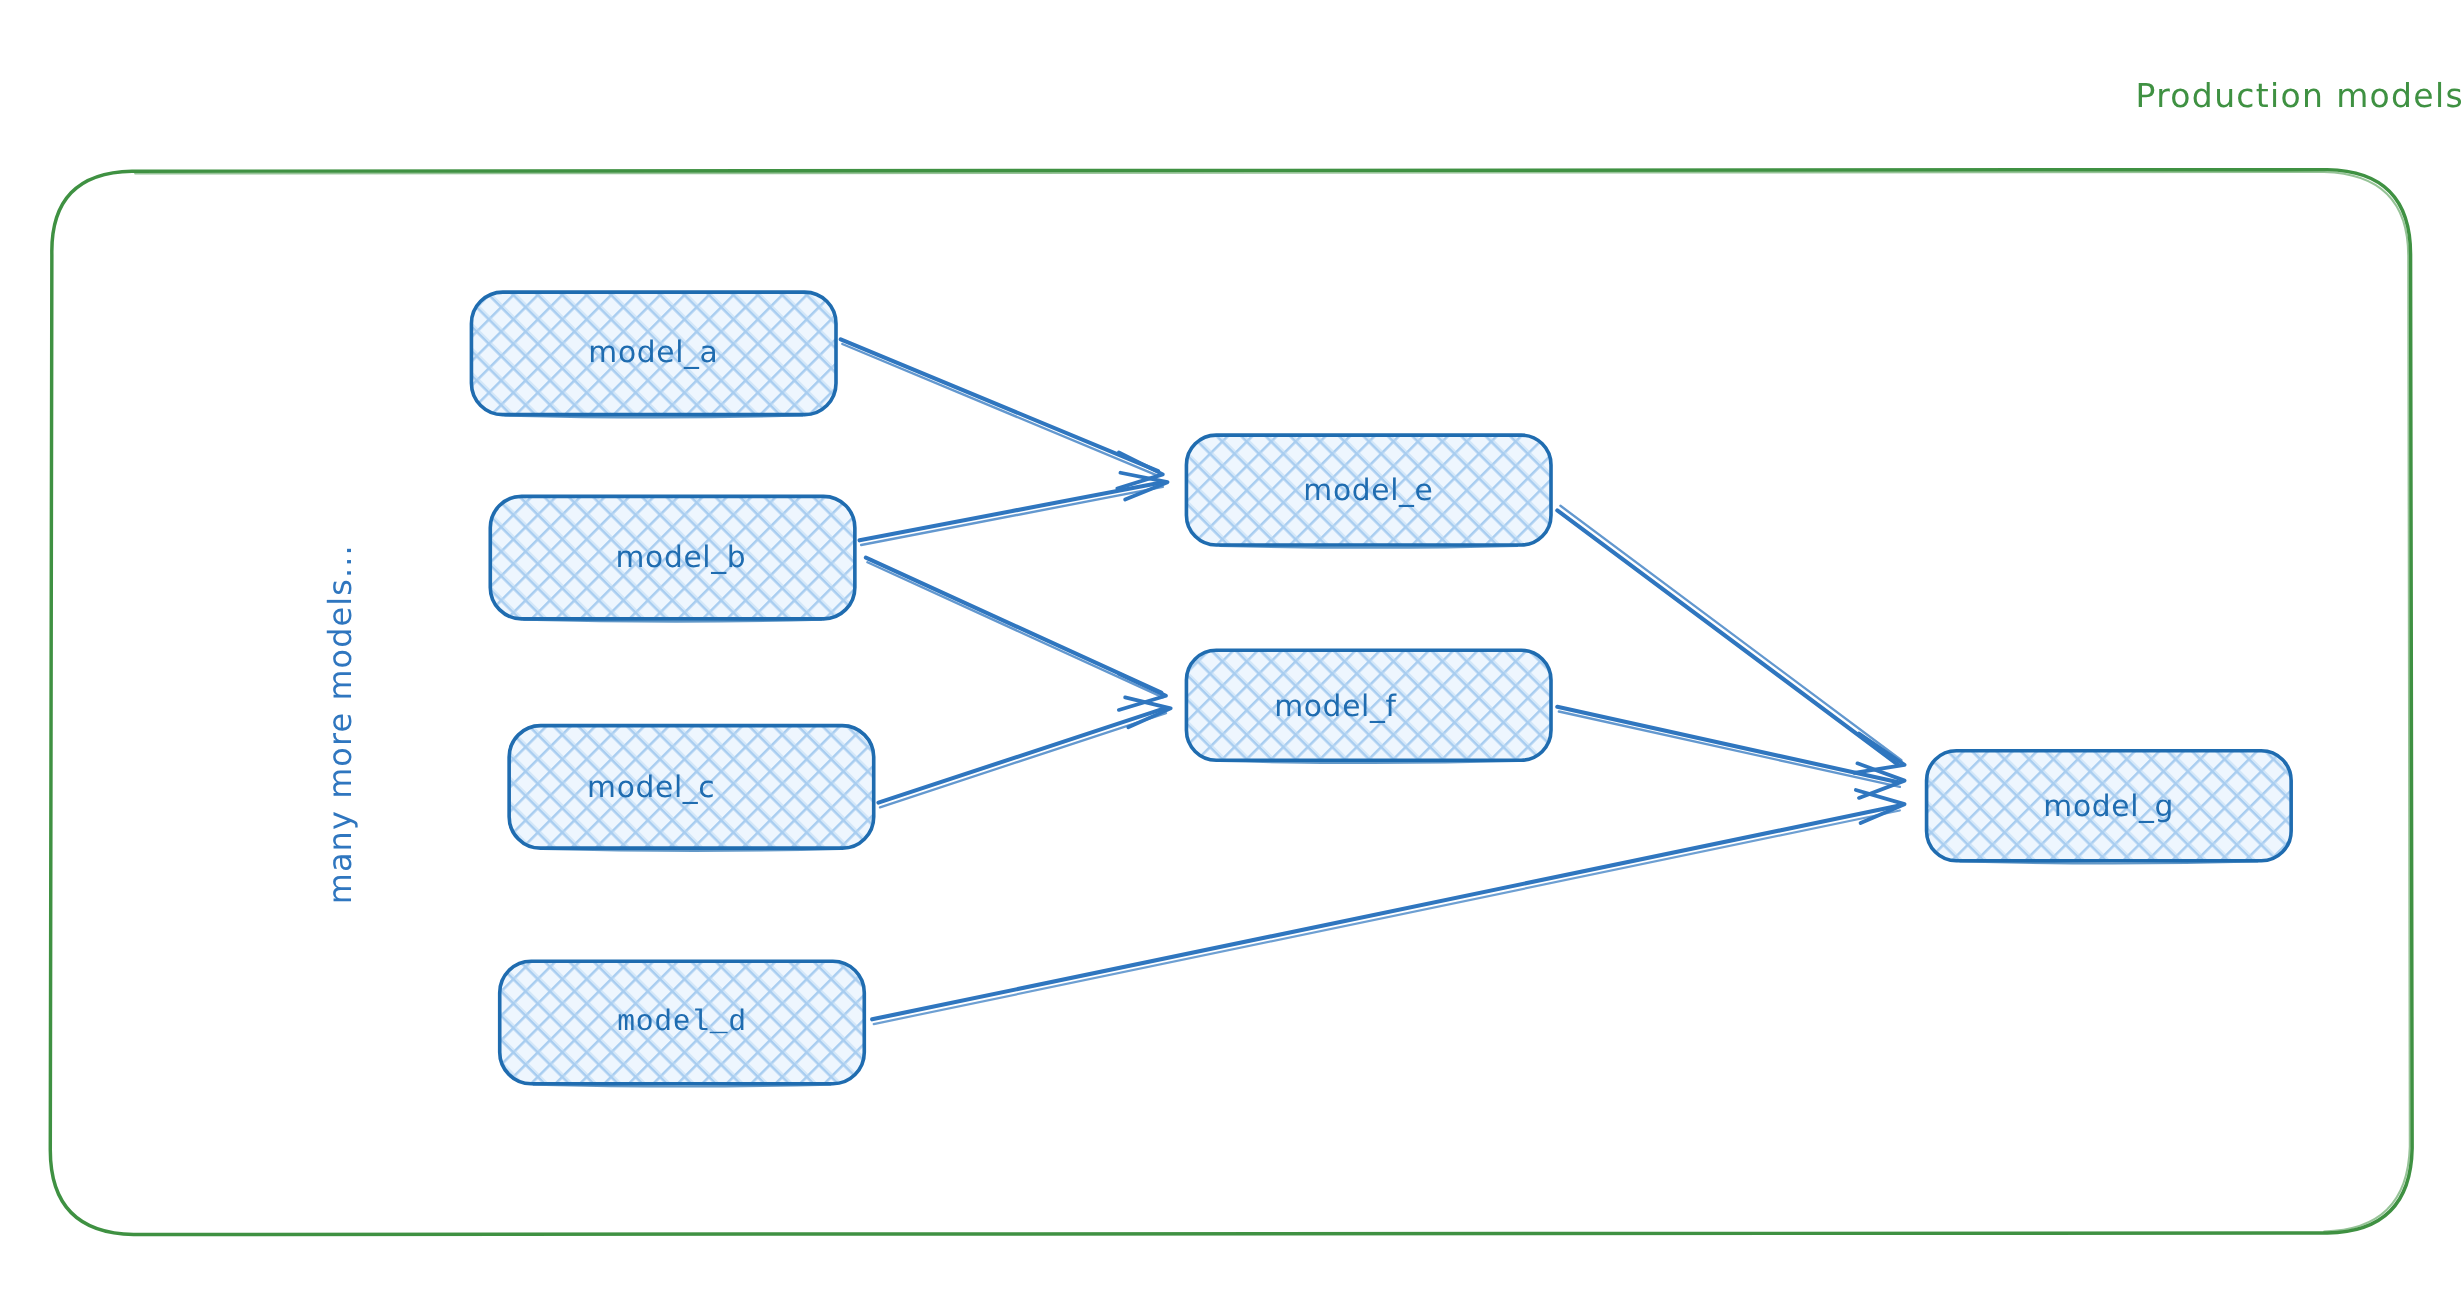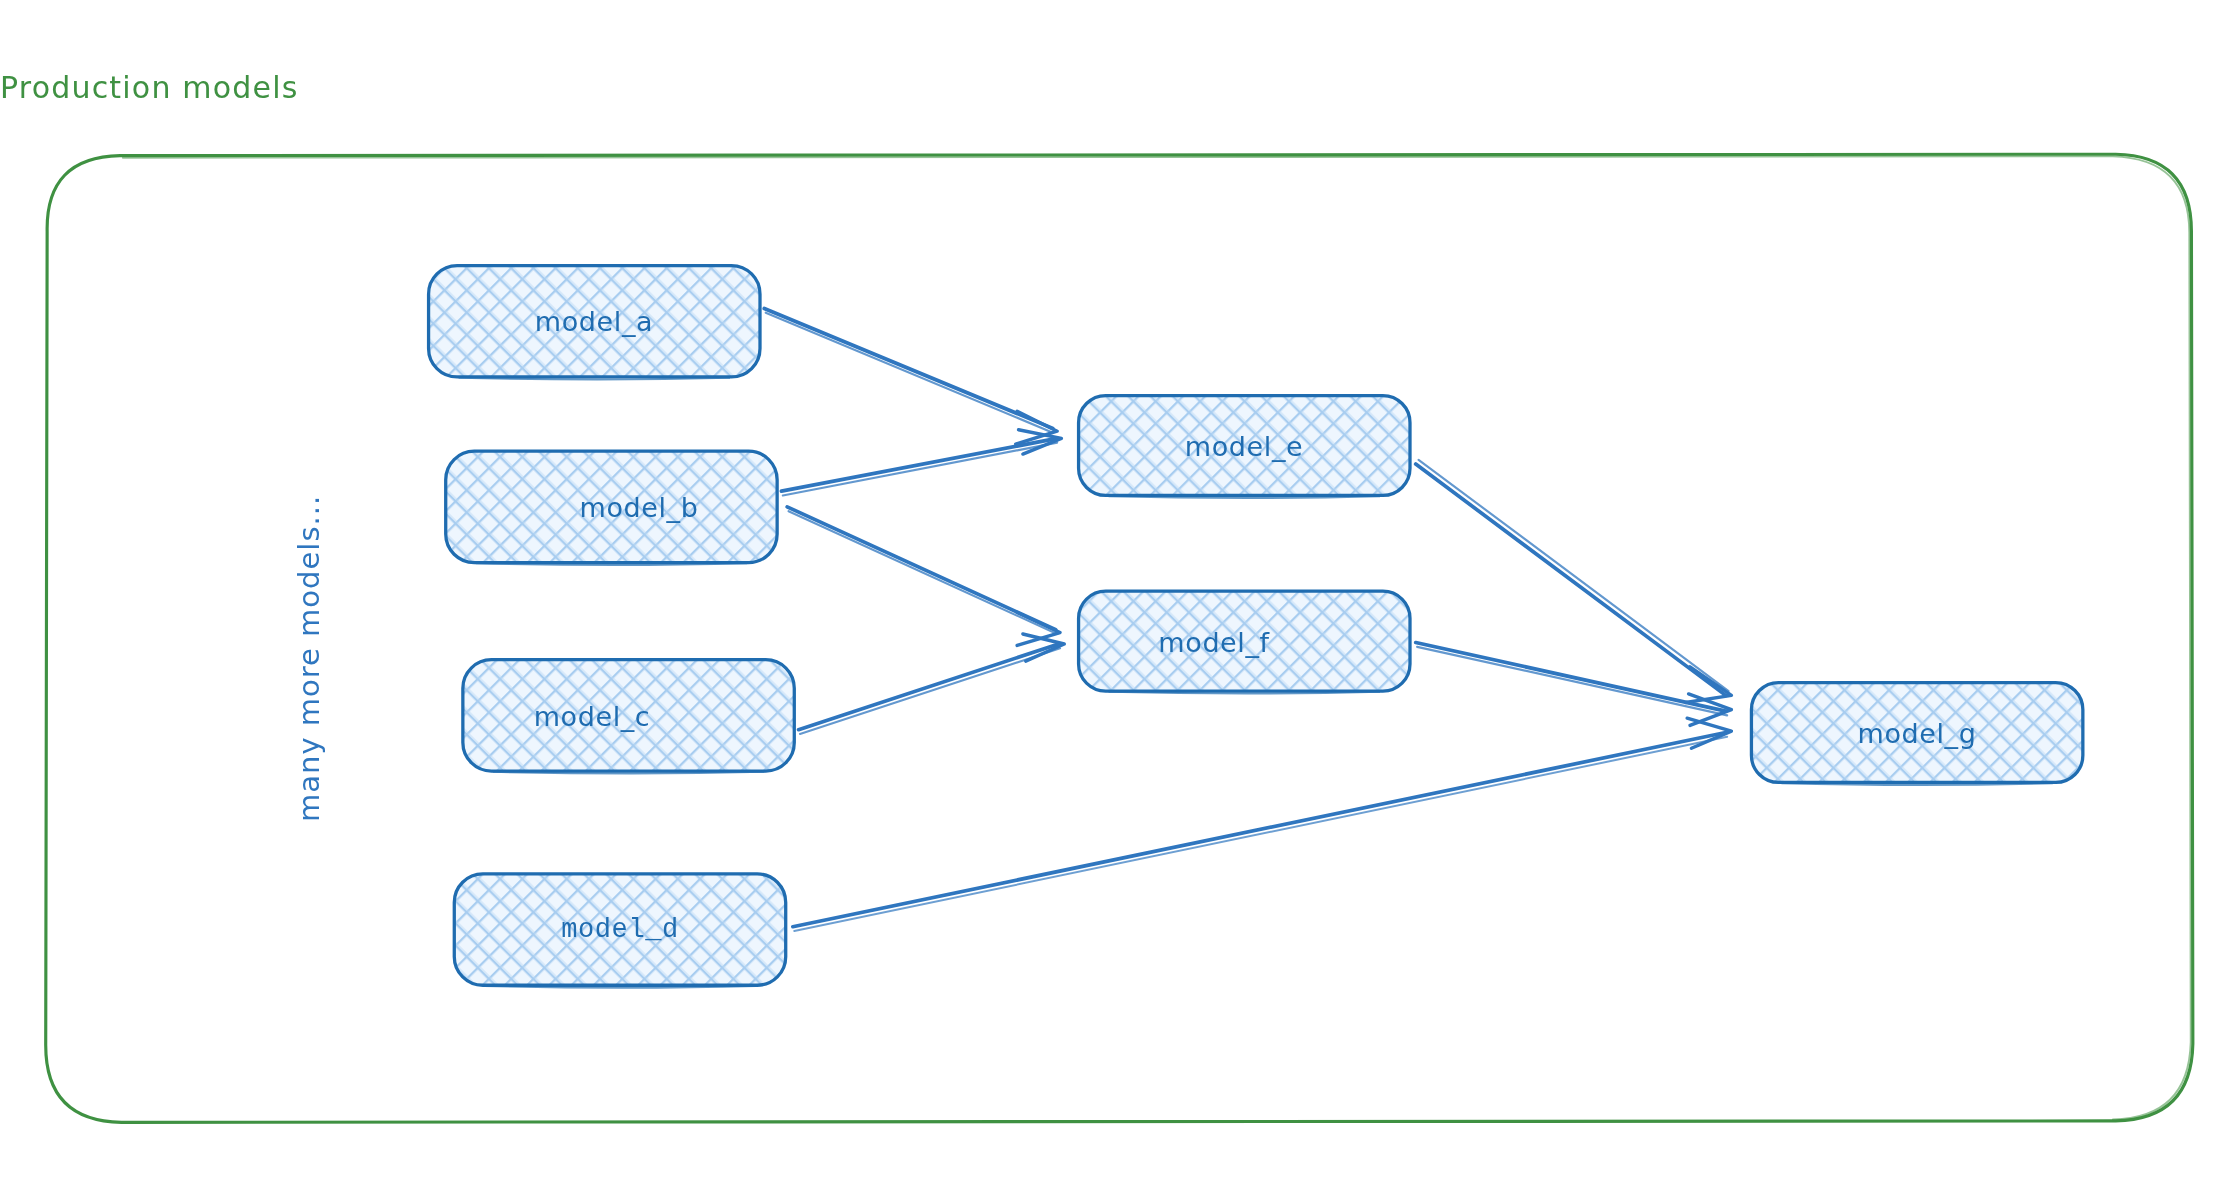--- a/index.html
+++ b/index.html
@@ -25,21 +25,21 @@
     top: 0;
     left: 0;
     width: 2240px;
     height: 1188px;
   }
   .diagram-title {
     position: absolute;
     left: 0;
     top: 70px;
     width: 2240px;
-    text-align: left;
+    text-align: right;
     font-family: "DejaVu Sans", sans-serif;
     font-size: 30px;
     font-weight: 400;
     letter-spacing: 1.2px;
     color: #3f9142;
     white-space: nowrap;
   }
   .node-label {
     position: absolute;
     font-family: "DejaVu Sans", sans-serif;
@@ -180,21 +180,21 @@
       <g>
         <rect x="1226" y="478" width="232" height="70" rx="19" ry="19" fill="url(#hatch)"></rect>
         <rect x="1226" y="478" width="232" height="70" rx="19" ry="19" fill="url(#hatch2)" opacity="0.55"></rect>
         <rect x="1226" y="478" width="232" height="70" rx="19" ry="19" fill="none" stroke="#1f6cb0" stroke-width="2.3"></rect>
         <path d="M 1247 548.5 Q 1346 551 1437 548.5" fill="none" stroke="#1f6cb0" stroke-width="1.4" opacity="0.7"></path>
       </g>
     </g>
   </svg>
 
   <div class="node-label" style="left:594px; top:321px;">model_a</div>
-  <div class="node-label" style="left:639px; top:507px;">model_b</div>
+  <div class="node-label" style="left:619px; top:507px;">model_b</div>
   <div class="node-label" style="left:592px; top:716px;">model_c</div>
   <div class="node-label" style="left:620px; top:930px;font-family:Liberation Mono, monospace;">model_d</div>
   <div class="node-label" style="left:1244px; top:446px;">model_e</div>
   <div class="node-label" style="left:1214px; top:642px;">model_f</div>
   <div class="node-label" style="left:1917px; top:733px;">model_g</div>
 
   <div class="side-note" style="left:292px; top:822px;">many more models...</div>
 
 </div>
 

